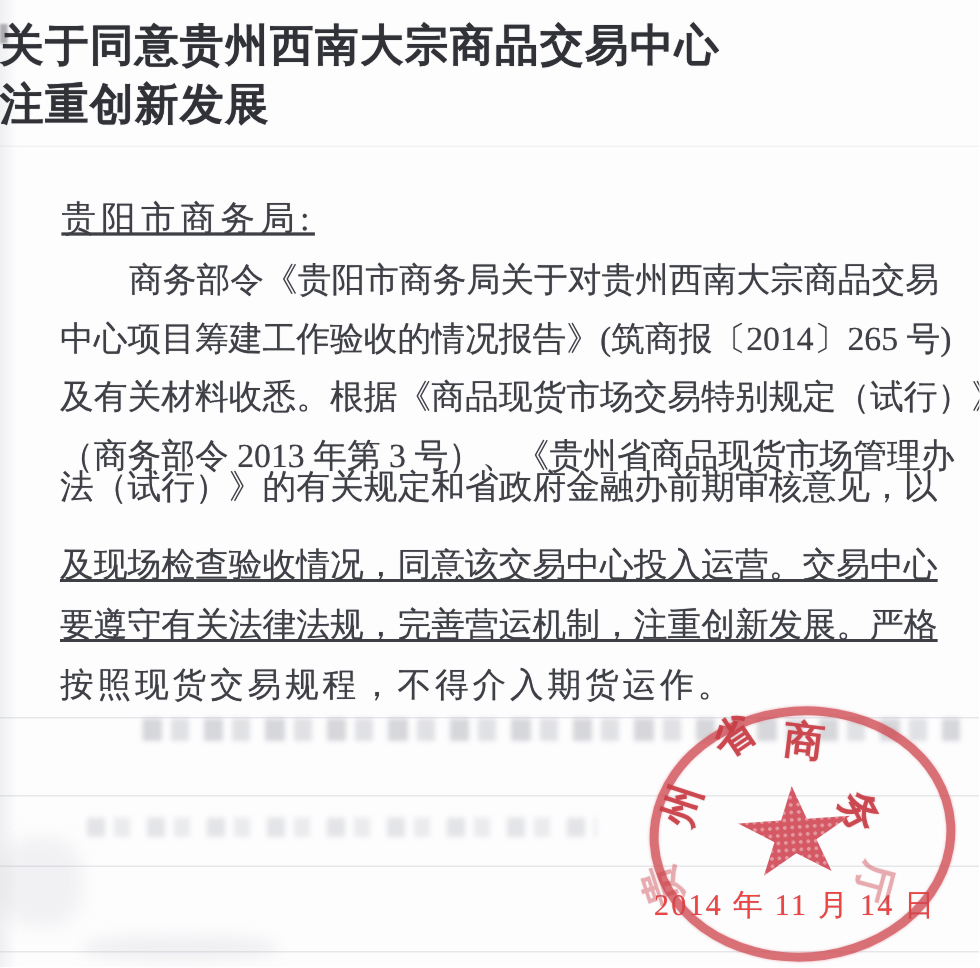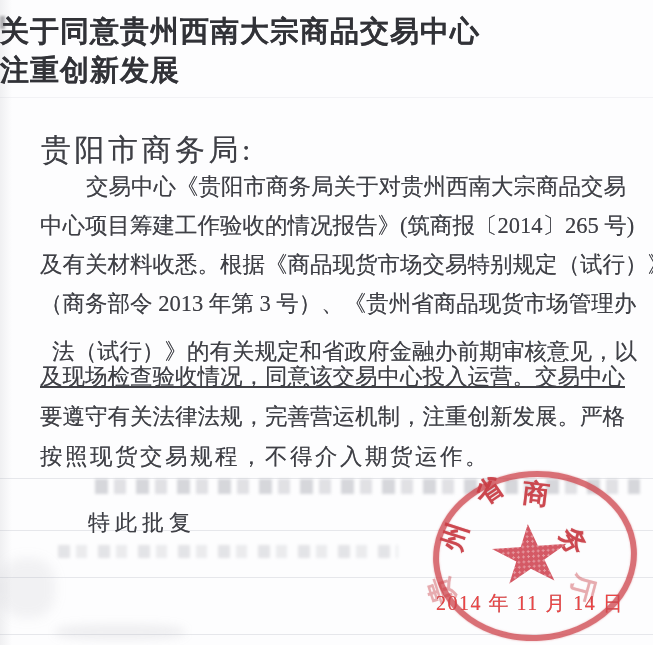--- a/index.html
+++ b/index.html
@@ -41,37 +41,38 @@
 
   .title {
     position: absolute; left: 0; top: 12px; width: 100%;
     text-align: left; margin: 0;
     font-size: 29px; font-weight: bold; color: #313237;
     letter-spacing: 1px; line-height: 39px;
     text-shadow: 0 0 0.6px rgba(50,50,58,0.65);
   }
   .salutation {
     position: absolute; left: 41px; top: 130px;
-    font-size: 30px; letter-spacing: 3.5px;
+    font-size: 23px; letter-spacing: 3.5px;
     text-shadow: 0 0 0.5px rgba(60,60,70,0.6);
+    text-decoration: underline;
   }
   .bodyline {
     position: absolute;
     font-size: 22.5px; line-height: 30px;
     text-align: justify; text-align-last: justify; text-justify: inter-character;
     white-space: nowrap;
     text-shadow: 0 0 0.5px rgba(60,60,70,0.6);
   }
   .l1 { left: 86px; top: 172px; width: 527px; }
   .l2 { left: 40px; top: 211px; width: 573px; }
   .l3 { left: 40px; top: 250px; width: 573px; }
   .l4 { left: 40px; top: 289px; width: 573px; }
-  .l5 { left: 40px; top: 337px; width: 573px; margin-left: 12px; }
+  .l5 { left: 40px; top: 310px; width: 573px; }
   .l6 { left: 40px; top: 362px; width: 573px; text-decoration: underline; }
-  .l7 { left: 40px; top: 402px; width: 573px; }
+  .l7 { left: 40px; top: 402px; width: 573px; text-decoration: underline; }
   .l8 { left: 40px; top: 442px; width: auto; text-align: center; text-align-last: left; letter-spacing: 2.5px; }
 
   .closing {
     position: absolute; left: 88px; top: 508px;
     font-size: 22px; letter-spacing: 5px;
     text-shadow: 0 0 0.5px rgba(60,60,70,0.6);
   }
   .datestamp {
     position: absolute; left: 436px; top: 590px;
     font-size: 20px; letter-spacing: 1.5px; color: #ef4444;
@@ -144,33 +145,32 @@
   <div class="scanline sl4"></div>
   <div class="scanline sl5"></div>
 
   <h1 class="title">
     <div>关于同意贵州西南大宗商品交易中心</div>
     <div>注重创新发展</div>
   </h1>
 
   <div class="salutation">贵阳市商务局:</div>
 
-  <div class="bodyline l1">交易中心《贵阳市商务局关于对贵州西南大宗商品交易</div>
+  <div class="bodyline l1">商务部令《贵阳市商务局关于对贵州西南大宗商品交易</div>
   <div class="bodyline l2">中心项目筹建工作验收的情况报告》(筑商报〔2014〕265 号)</div>
   <div class="bodyline l3">及有关材料收悉。根据《商品现货市场交易特别规定（试行）》</div>
   <div class="bodyline l4">（商务部令 2013 年第 3 号）、《贵州省商品现货市场管理办</div>
   <div class="bodyline l5">法（试行）》的有关规定和省政府金融办前期审核意见，以</div>
   <div class="bodyline l6">及现场检查验收情况，同意该交易中心投入运营。交易中心</div>
   <div class="bodyline l7">要遵守有关法律法规，完善营运机制，注重创新发展。严格</div>
   <div class="bodyline l8">按照现货交易规程，不得介入期货运作。</div>
 
   <div class="bleed bleed1"></div>
   <div class="bleed bleed2"></div>
 
-  <div class="closing">特此批复</div>
 
   <div class="seal">
     <div class="seal-ring"></div>
     <div class="seal-star"></div>
     <span class="seal-char sc-gui">贵</span>
     <span class="seal-char sc-zhou">州</span>
     <span class="seal-char sc-sheng">省</span>
     <span class="seal-char sc-shang">商</span>
     <span class="seal-char sc-wu">务</span>
     <span class="seal-char sc-ting">厅</span>

